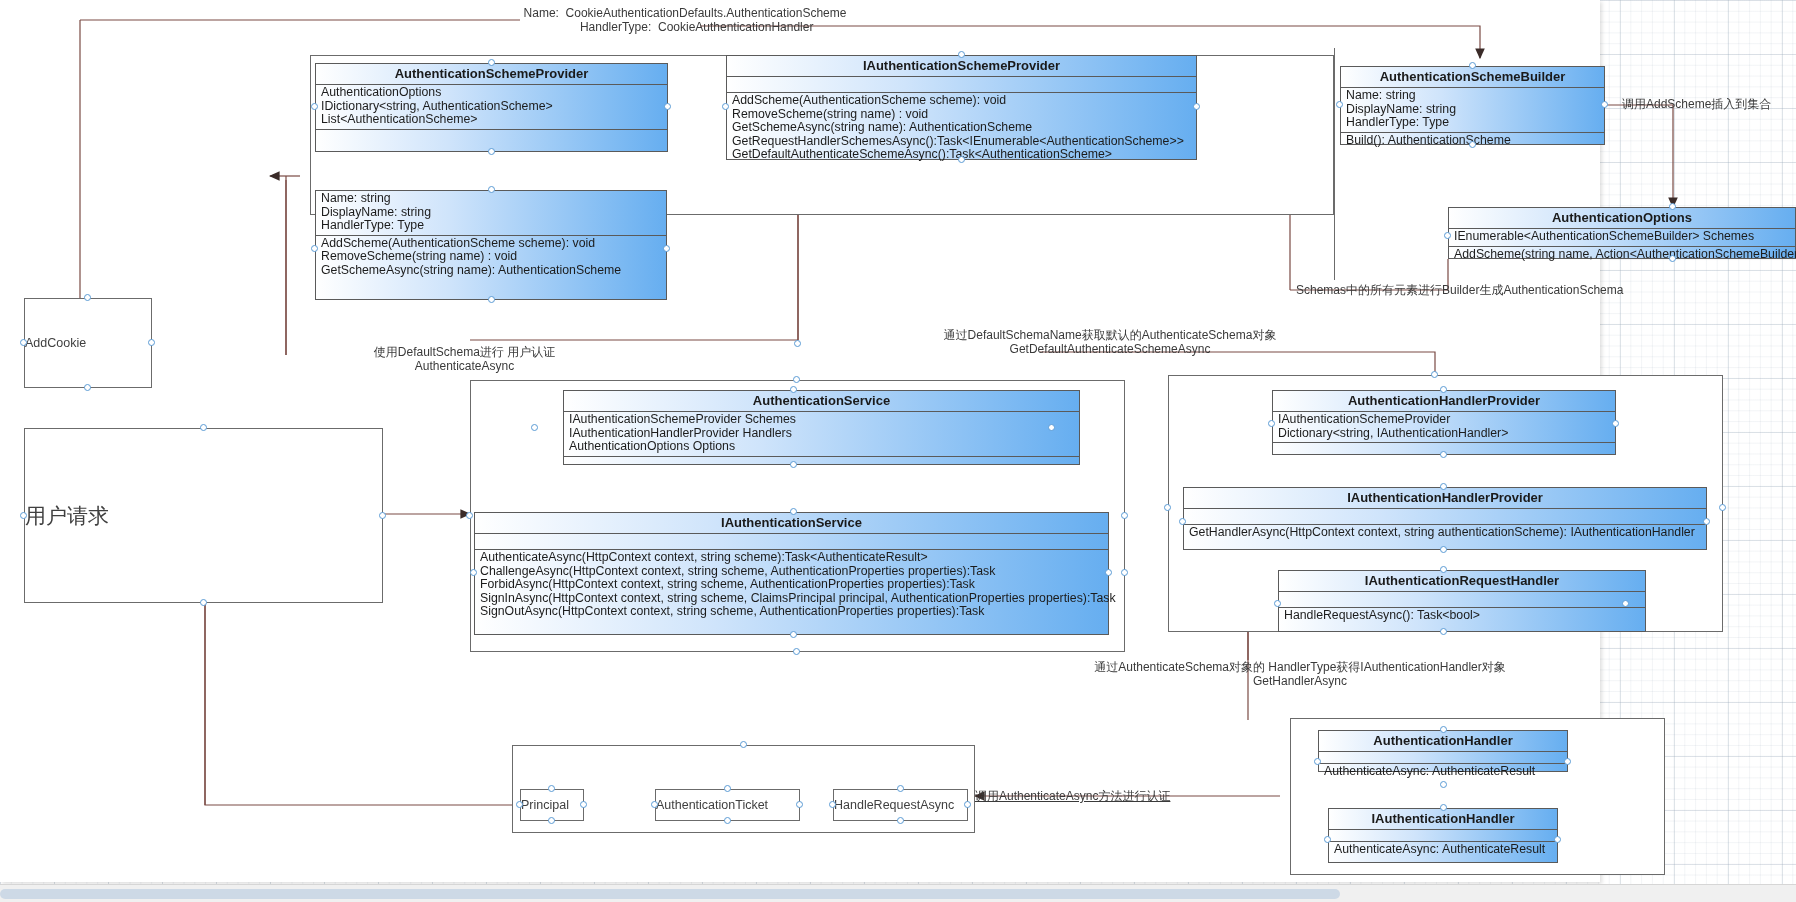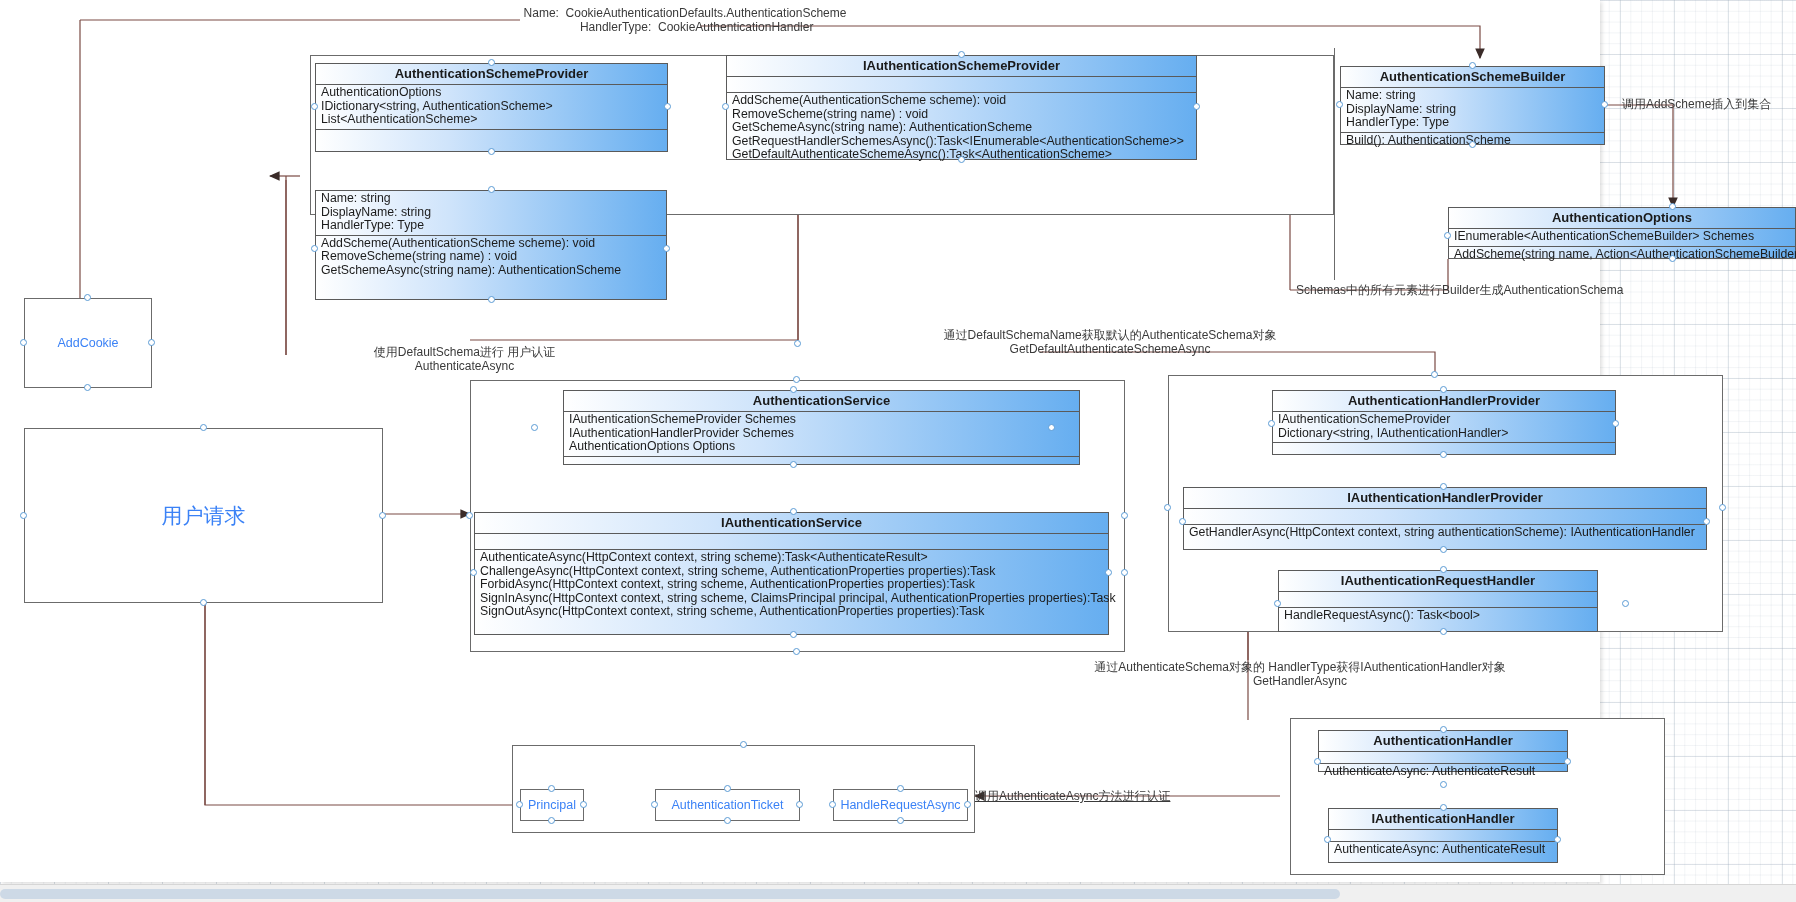--- a/index.html
+++ b/index.html
@@ -37,22 +37,22 @@
     line-height:14px;
   }
   .cls .sec{border-bottom:1px solid #5a5a5a;padding:1px 5px 2px 5px;}
   .cls .sec:last-child{border-bottom:none;}
   .cls .row{line-height:13.5px;font-size:12.3px;white-space:nowrap;color:#1c1c1c;}
   
   .frame{position:absolute;border:1px solid #6b6b6b;background:#ffffff;box-sizing:border-box;}
   
   .pbox{
     position:absolute;border:1px solid #6b6b6b;background:#ffffff;box-sizing:border-box;
-    display:flex;align-items:center;justify-content:center;text-align:center;
-    font-size:12.5px;color:#3b82f6;
+    display:flex;align-items:center;justify-content:flex-start;text-align:center;
+    font-size:12.5px;color:#404040;
   }
   .bigtext{font-size:21px;}
   
   .note{position:absolute;font-size:12px;color:#3a3a3a;line-height:14px;white-space:pre;text-align:center;}
   .note.left{text-align:left;}
   
   .dot{position:absolute;width:7px;height:7px;border:1px solid #5b9bd5;border-radius:50%;
        background:#ffffff;box-sizing:border-box;}
   
   svg.wires{position:absolute;left:0;top:0;width:1796px;height:902px;overflow:visible;}
@@ -230,21 +230,21 @@
 
   <div class="note" style="left:342px;top:345px;width:245px;">使用DefaultSchema进行 用户认证
 AuthenticateAsync</div>
   <div class="note" style="left:940px;top:328px;width:340px;">通过DefaultSchemaName获取默认的AuthenticateSchema对象
 GetDefaultAuthenticateSchemeAsync</div>
 
   <div class="cls" style="left:563px;top:390px;width:517px;height:75px;">
     <div class="hdr">AuthenticationService</div>
     <div class="sec">
       <div class="row">IAuthenticationSchemeProvider Schemes</div>
-      <div class="row">IAuthenticationHandlerProvider Schemes</div>
+      <div class="row">IAuthenticationHandlerProvider Handlers</div>
       <div class="row">AuthenticationOptions Options</div>
     </div>
     <div class="sec" style="height:16px;"></div>
   </div>
   <div class="dot" style="left:790px;top:386px;"></div>
   <div class="dot" style="left:790px;top:461px;"></div>
   <div class="dot" style="left:531px;top:424px;"></div>
   <div class="dot" style="left:1048px;top:424px;"></div>
 
   <div class="cls" style="left:474px;top:512px;width:635px;height:123px;">
@@ -284,21 +284,21 @@
       <div class="row">GetHandlerAsync(HttpContext context, string authenticationScheme):  IAuthenticationHandler</div>
     </div>
   </div>
   <div class="dot" style="left:1440px;top:483px;"></div>
   <div class="dot" style="left:1440px;top:546px;"></div>
   <div class="dot" style="left:1179px;top:518px;"></div>
   <div class="dot" style="left:1703px;top:518px;"></div>
   <div class="dot" style="left:1164px;top:504px;"></div>
   <div class="dot" style="left:1719px;top:504px;"></div>
 
-  <div class="cls" style="left:1278px;top:570px;width:320px;height:62px;">
+  <div class="cls" style="left:1278px;top:570px;width:368px;height:62px;">
     <div class="hdr">IAuthenticationRequestHandler</div>
     <div class="sec" style="height:12px;"></div>
     <div class="sec">
       <div class="row">HandleRequestAsync():  Task&lt;bool&gt;</div>
     </div>
   </div>
   <div class="dot" style="left:1440px;top:566px;"></div>
   <div class="dot" style="left:1440px;top:628px;"></div>
   <div class="dot" style="left:1274px;top:600px;"></div>
   <div class="dot" style="left:1622px;top:600px;"></div>

